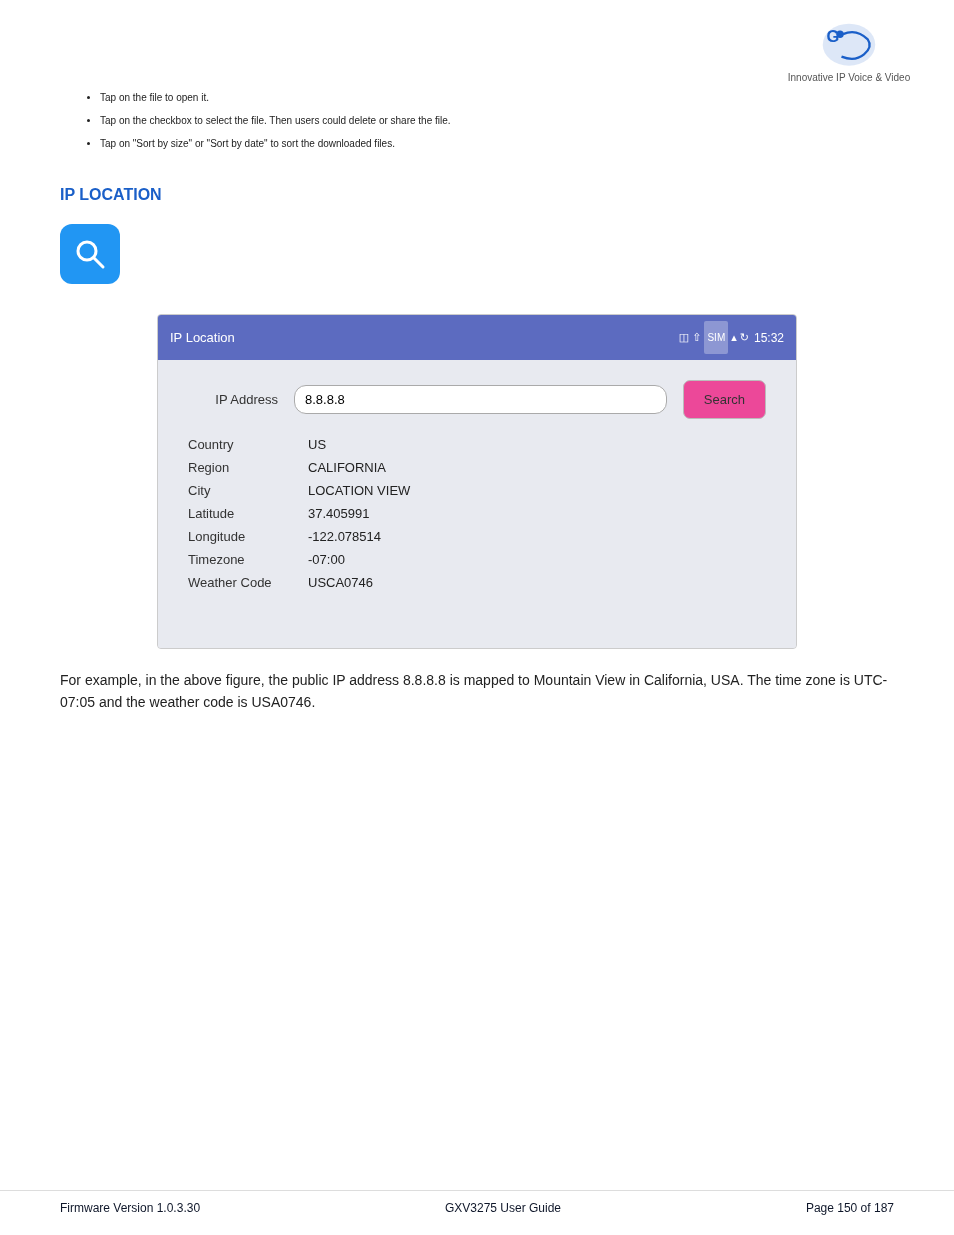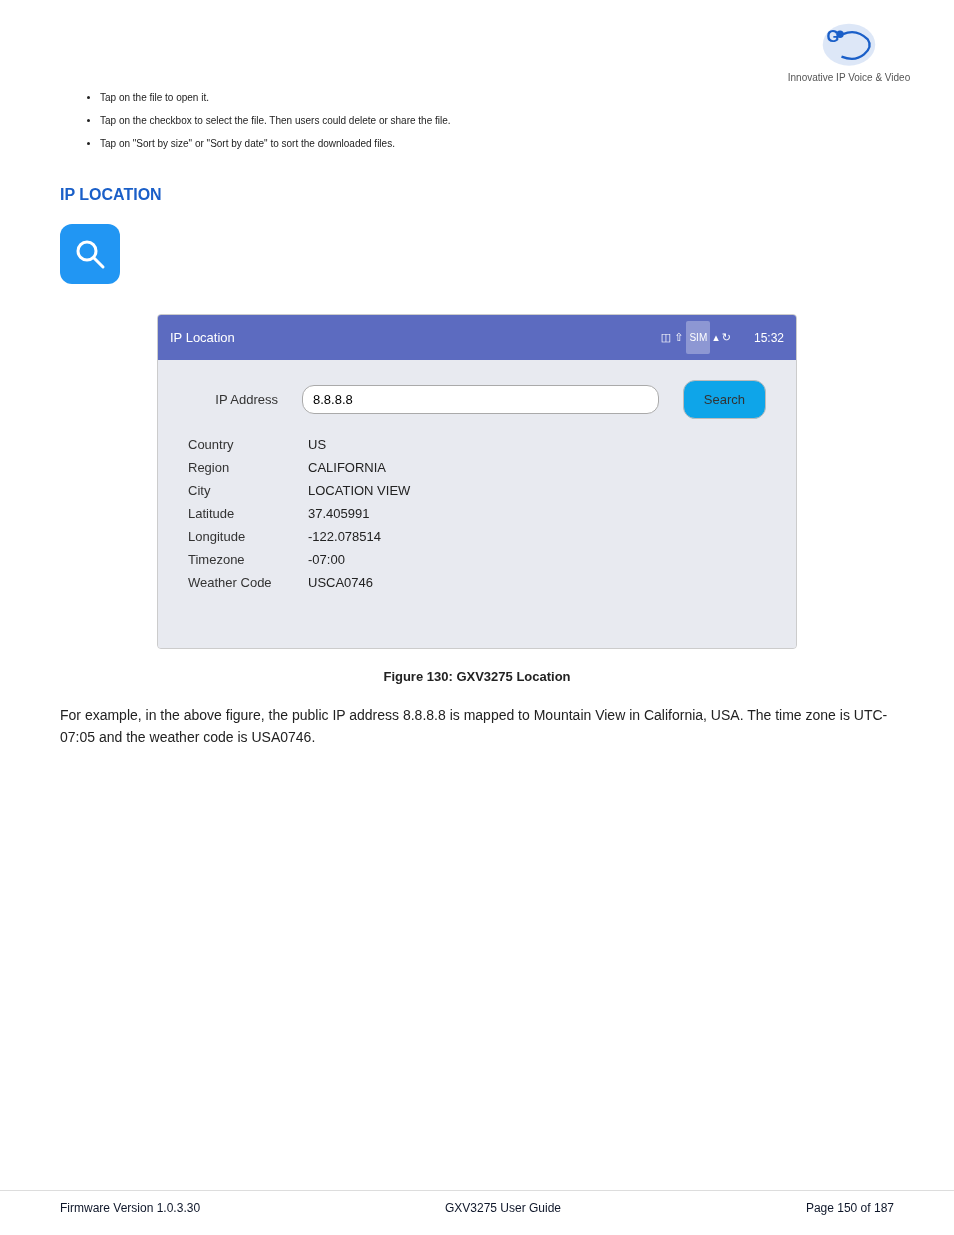--- a/index.html
+++ b/index.html
@@ -105,55 +105,55 @@
       font-size: 13px;
     }
     .panel-title {
       font-size: 13px;
       font-weight: normal;
       color: white;
     }
     .status-time {
       color: white;
       font-size: 12px;
-      margin-left: 20px;
+      margin-left: 2px;
     }
 
     
     .panel-content {
       padding: 20px 30px;
       background: #e8eaf0;
     }
 
     
     .ip-row {
       display: flex;
       align-items: center;
       margin-bottom: 18px;
-      gap: 24px;
+      gap: 16px;
     }
     .ip-label {
       font-size: 13px;
       color: #333;
       min-width: 90px;
       text-align: right;
     }
     .ip-input {
       flex: 1;
       padding: 6px 10px;
       font-size: 13px;
       border: 1px solid #aaa;
       background: white;
       border-radius: 12px;
     }
     .search-button {
       padding: 11px 20px;
-      background: #0ea5e9;
+      background: #ec4899;
       border: 1px solid #bbb;
-      border-radius: 12px;
+      border-radius: 7px;
       font-size: 13px;
       cursor: pointer;
       color: #333;
     }
 
     
     .info-table {
       width: 100%;
     }
     .info-row {
@@ -297,21 +297,20 @@
         <div class="info-row">
           <span class="info-key">Weather Code</span>
           <span class="info-val">USCA0746</span>
         </div>
       </div>
 
       <div style="height: 30px;"></div>
     </div>
   </div>
 
-  <div class="figure-caption">Figure 130: GXV3275 Location</div>
 
   <p class="body-paragraph">For example, in the above figure, the public IP address 8.8.8.8 is mapped to Mountain View in California, USA. The time zone is UTC-07:05 and the weather code is USA0746.</p>
 
   <div class="page-footer">
     <span>Firmware Version 1.0.3.30</span>
     <span>GXV3275 User Guide</span>
     <span>Page 150 of 187</span>
   </div>
 
 </div>

